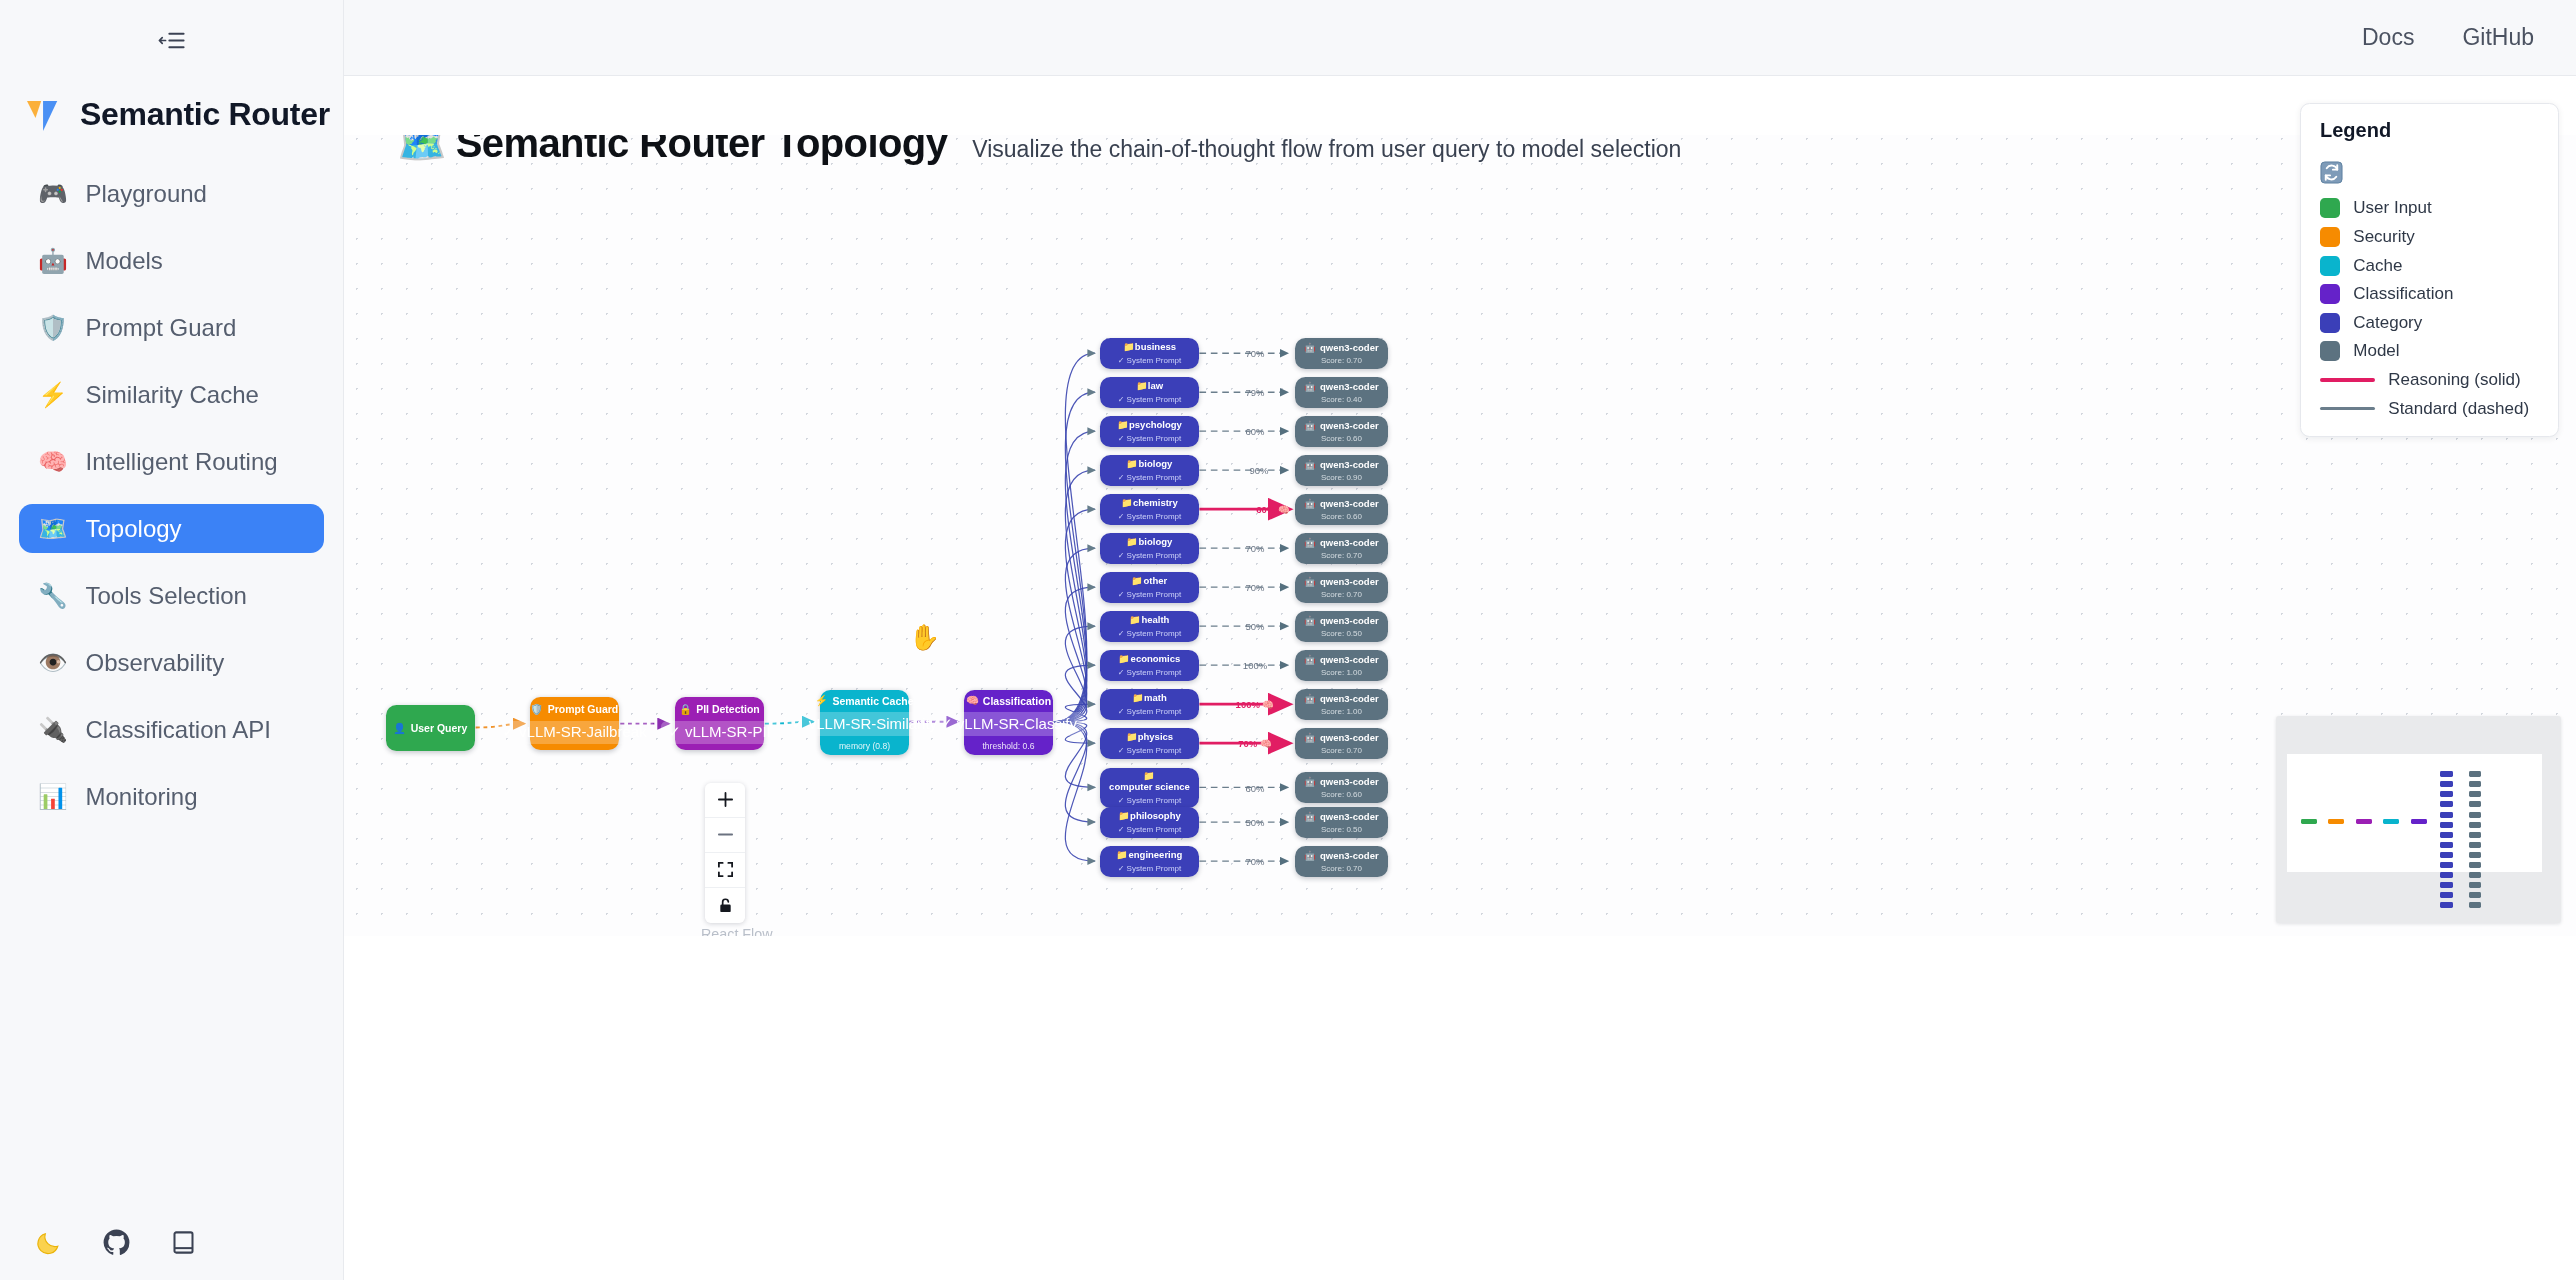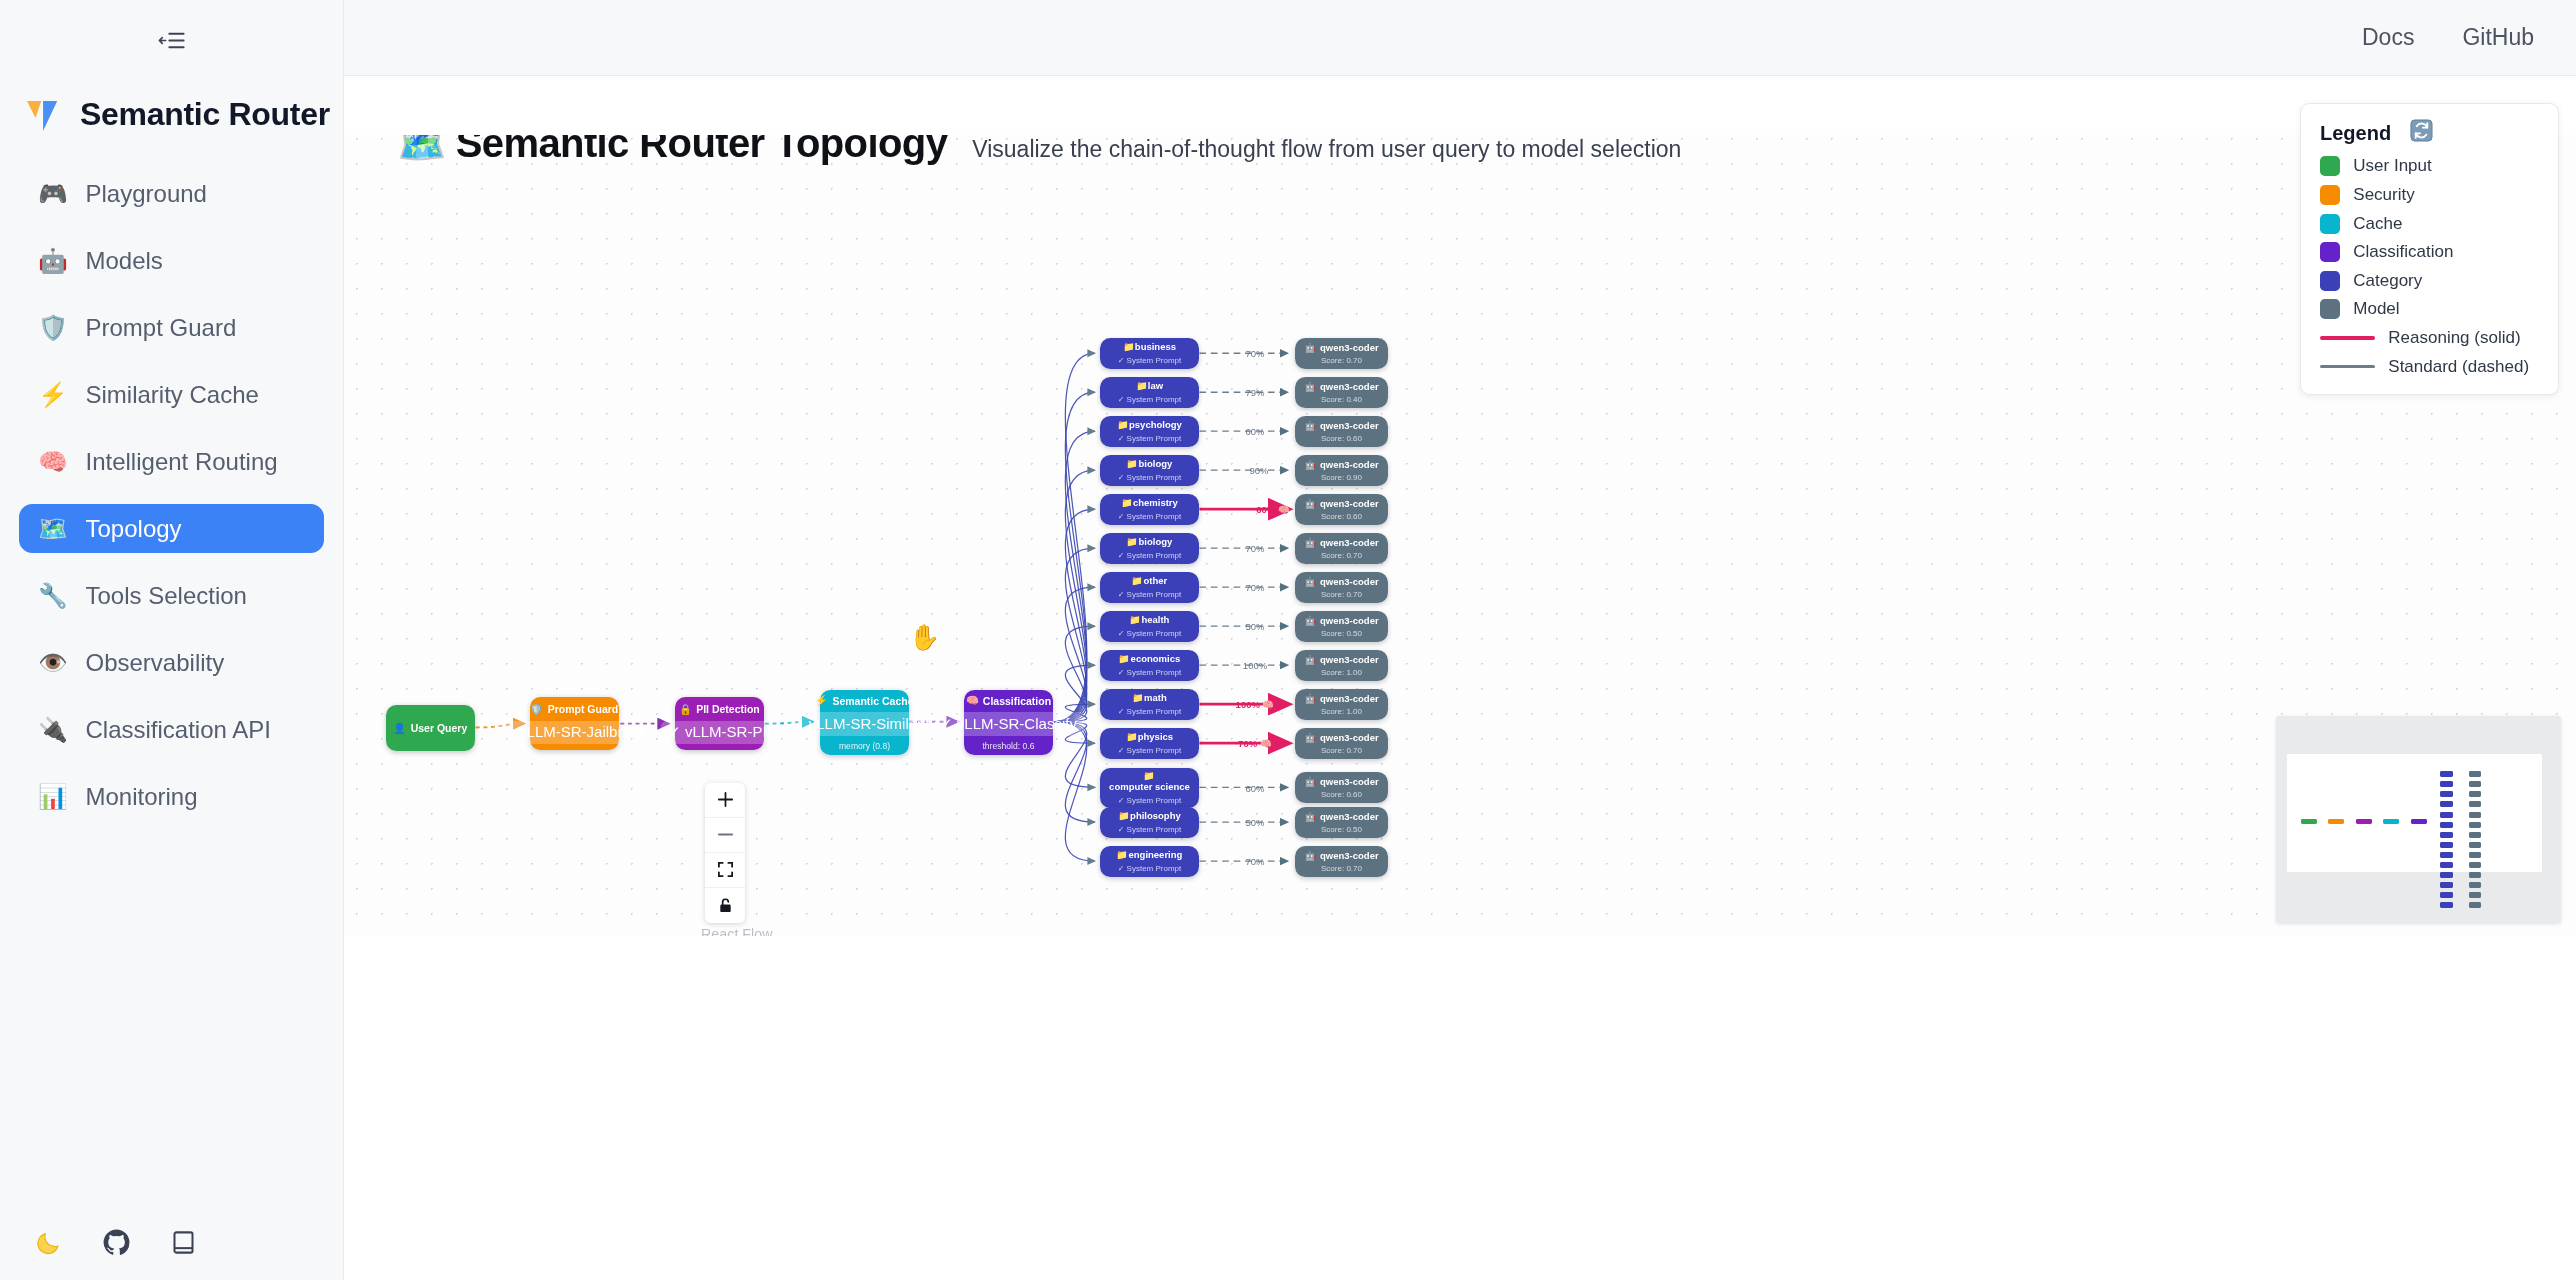--- a/index.html
+++ b/index.html
@@ -119,21 +119,21 @@
   .edge-label.reason { color: #e11d63; }
 
   
   .legend {
     position: absolute; right: 17px; top: 27px; width: 259px;
     background: #ffffff; border: 1px solid #e6e8ed; border-radius: 9.5px;
     padding: 15px 19px 17px 19px;
     box-shadow: 0 1.9px 6.7px rgba(15,23,42,.07);
     z-index: 20;
   }
-  .legend-head { display: flex; align-items: flex-end; gap: 19px; margin-bottom: 11.4px; }
+  .legend-head { display: flex; align-items: flex-start; gap: 19px; margin-bottom: 11.4px; flex-direction: column; }
   .legend-title { font-size: 20px; font-weight: bold; color: #111827; }
   .legend-row { display: flex; align-items: center; gap: 13.3px; margin-top: 8.6px; }
   .legend-sw { width: 20px; height: 20px; border-radius: 4.8px; flex: 0 0 20px; }
   .legend-label { font-size: 17px; color: #2f3847; }
   .legend-line { width: 55px; height: 3.8px; border-radius: 1.9px; flex: 0 0 55px; }
   .legend-line.dash { height: 2.9px; }
 
   
   .controls {
     position: absolute; left: 361px; bottom: 13.3px; width: 40px;

